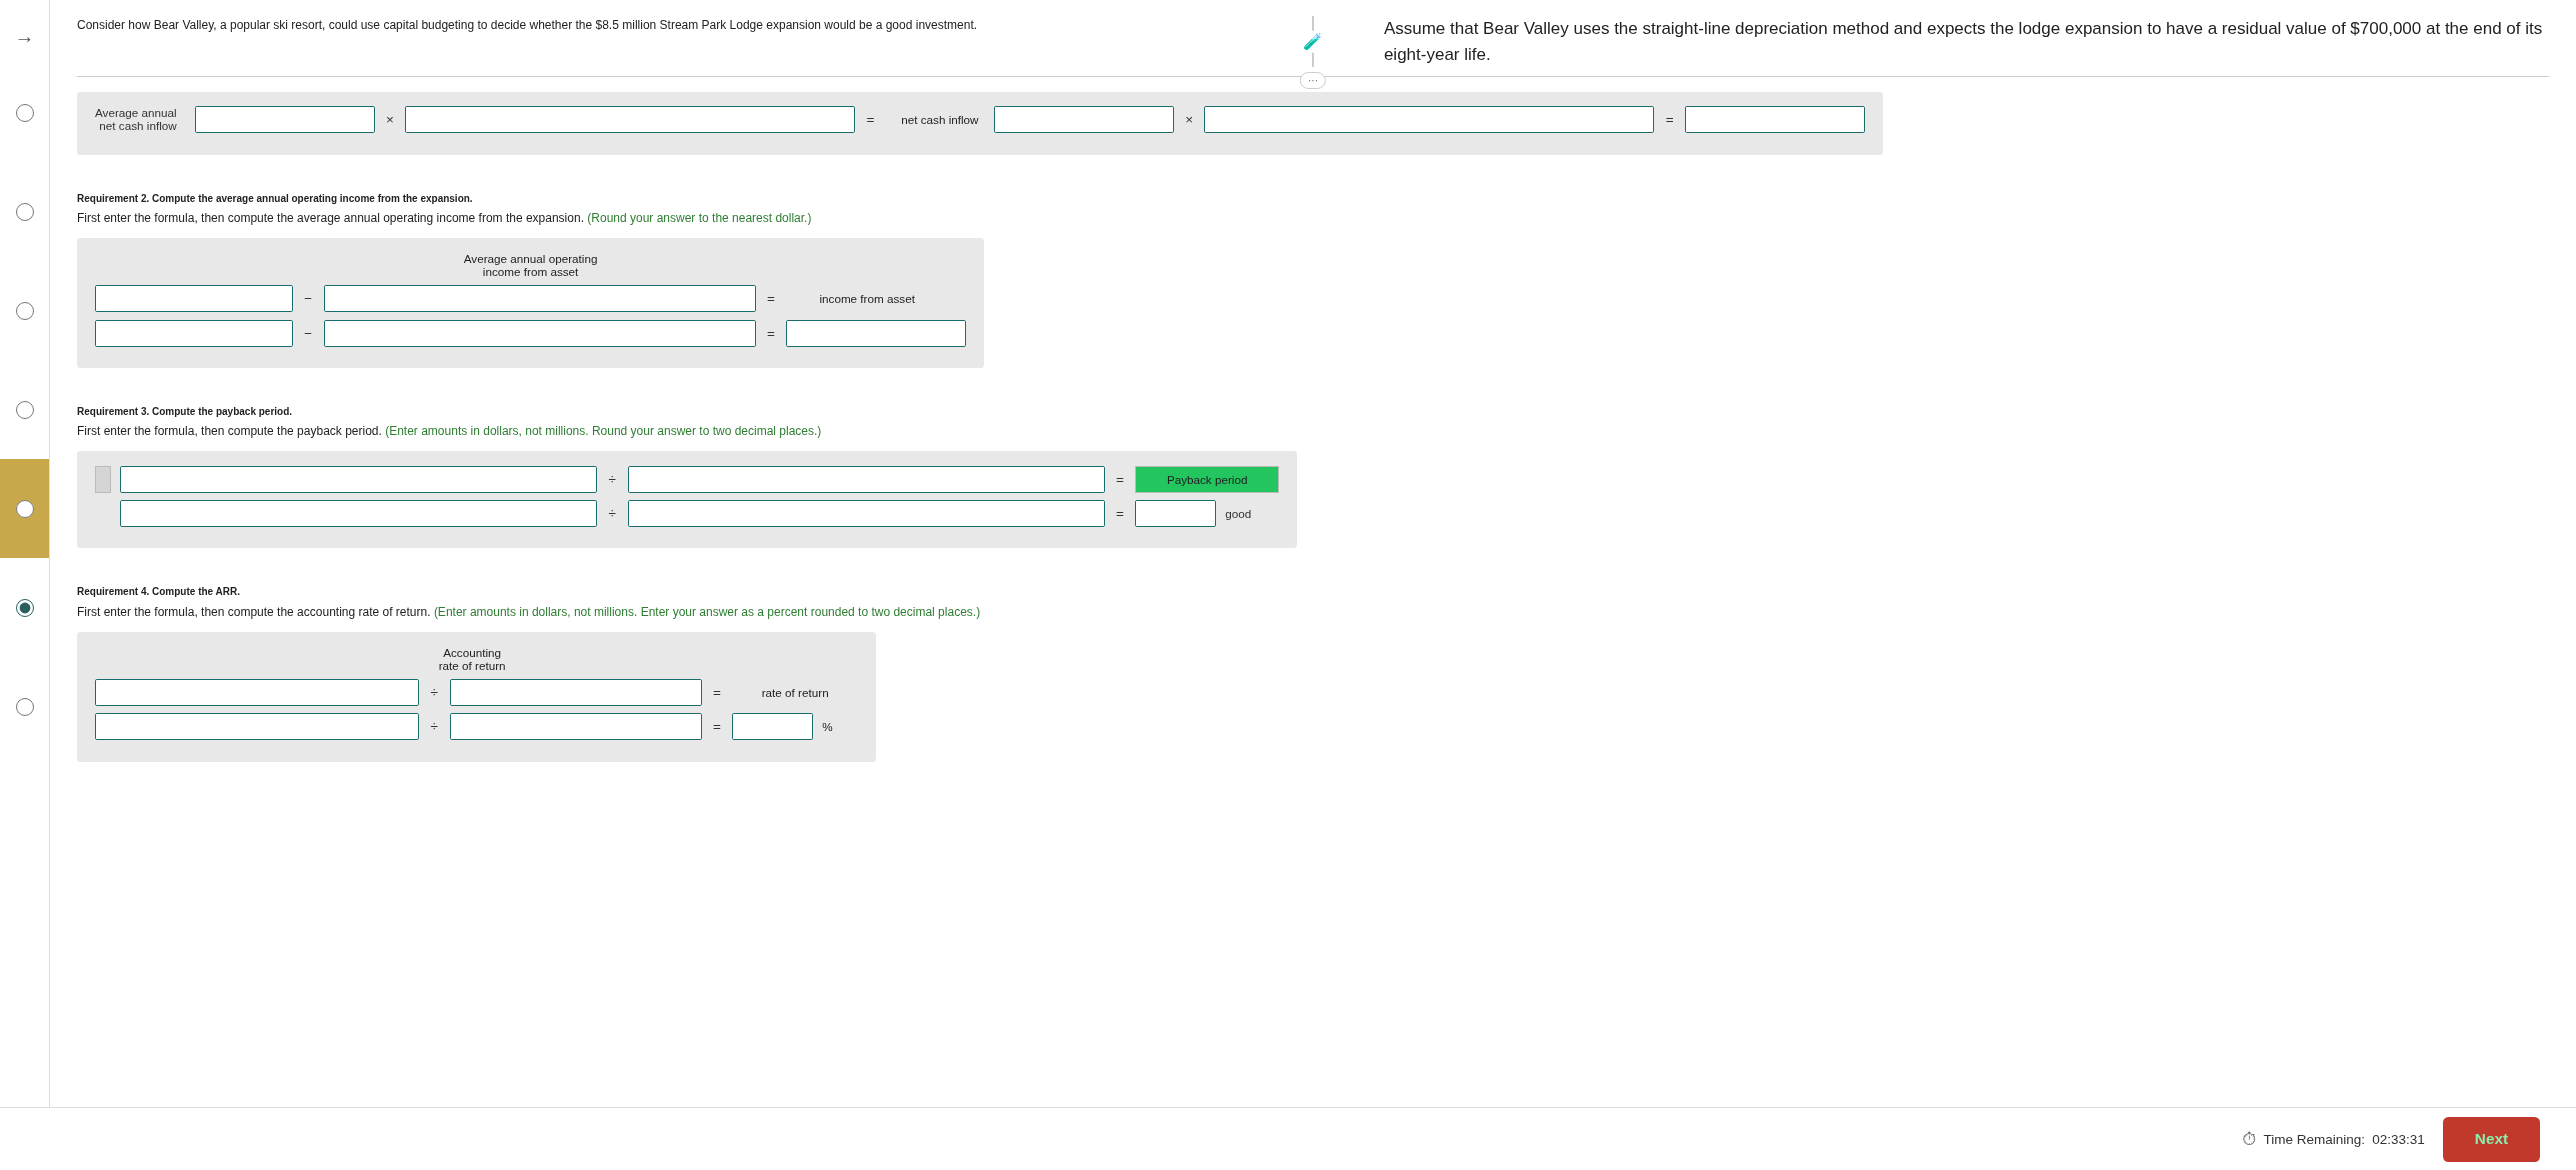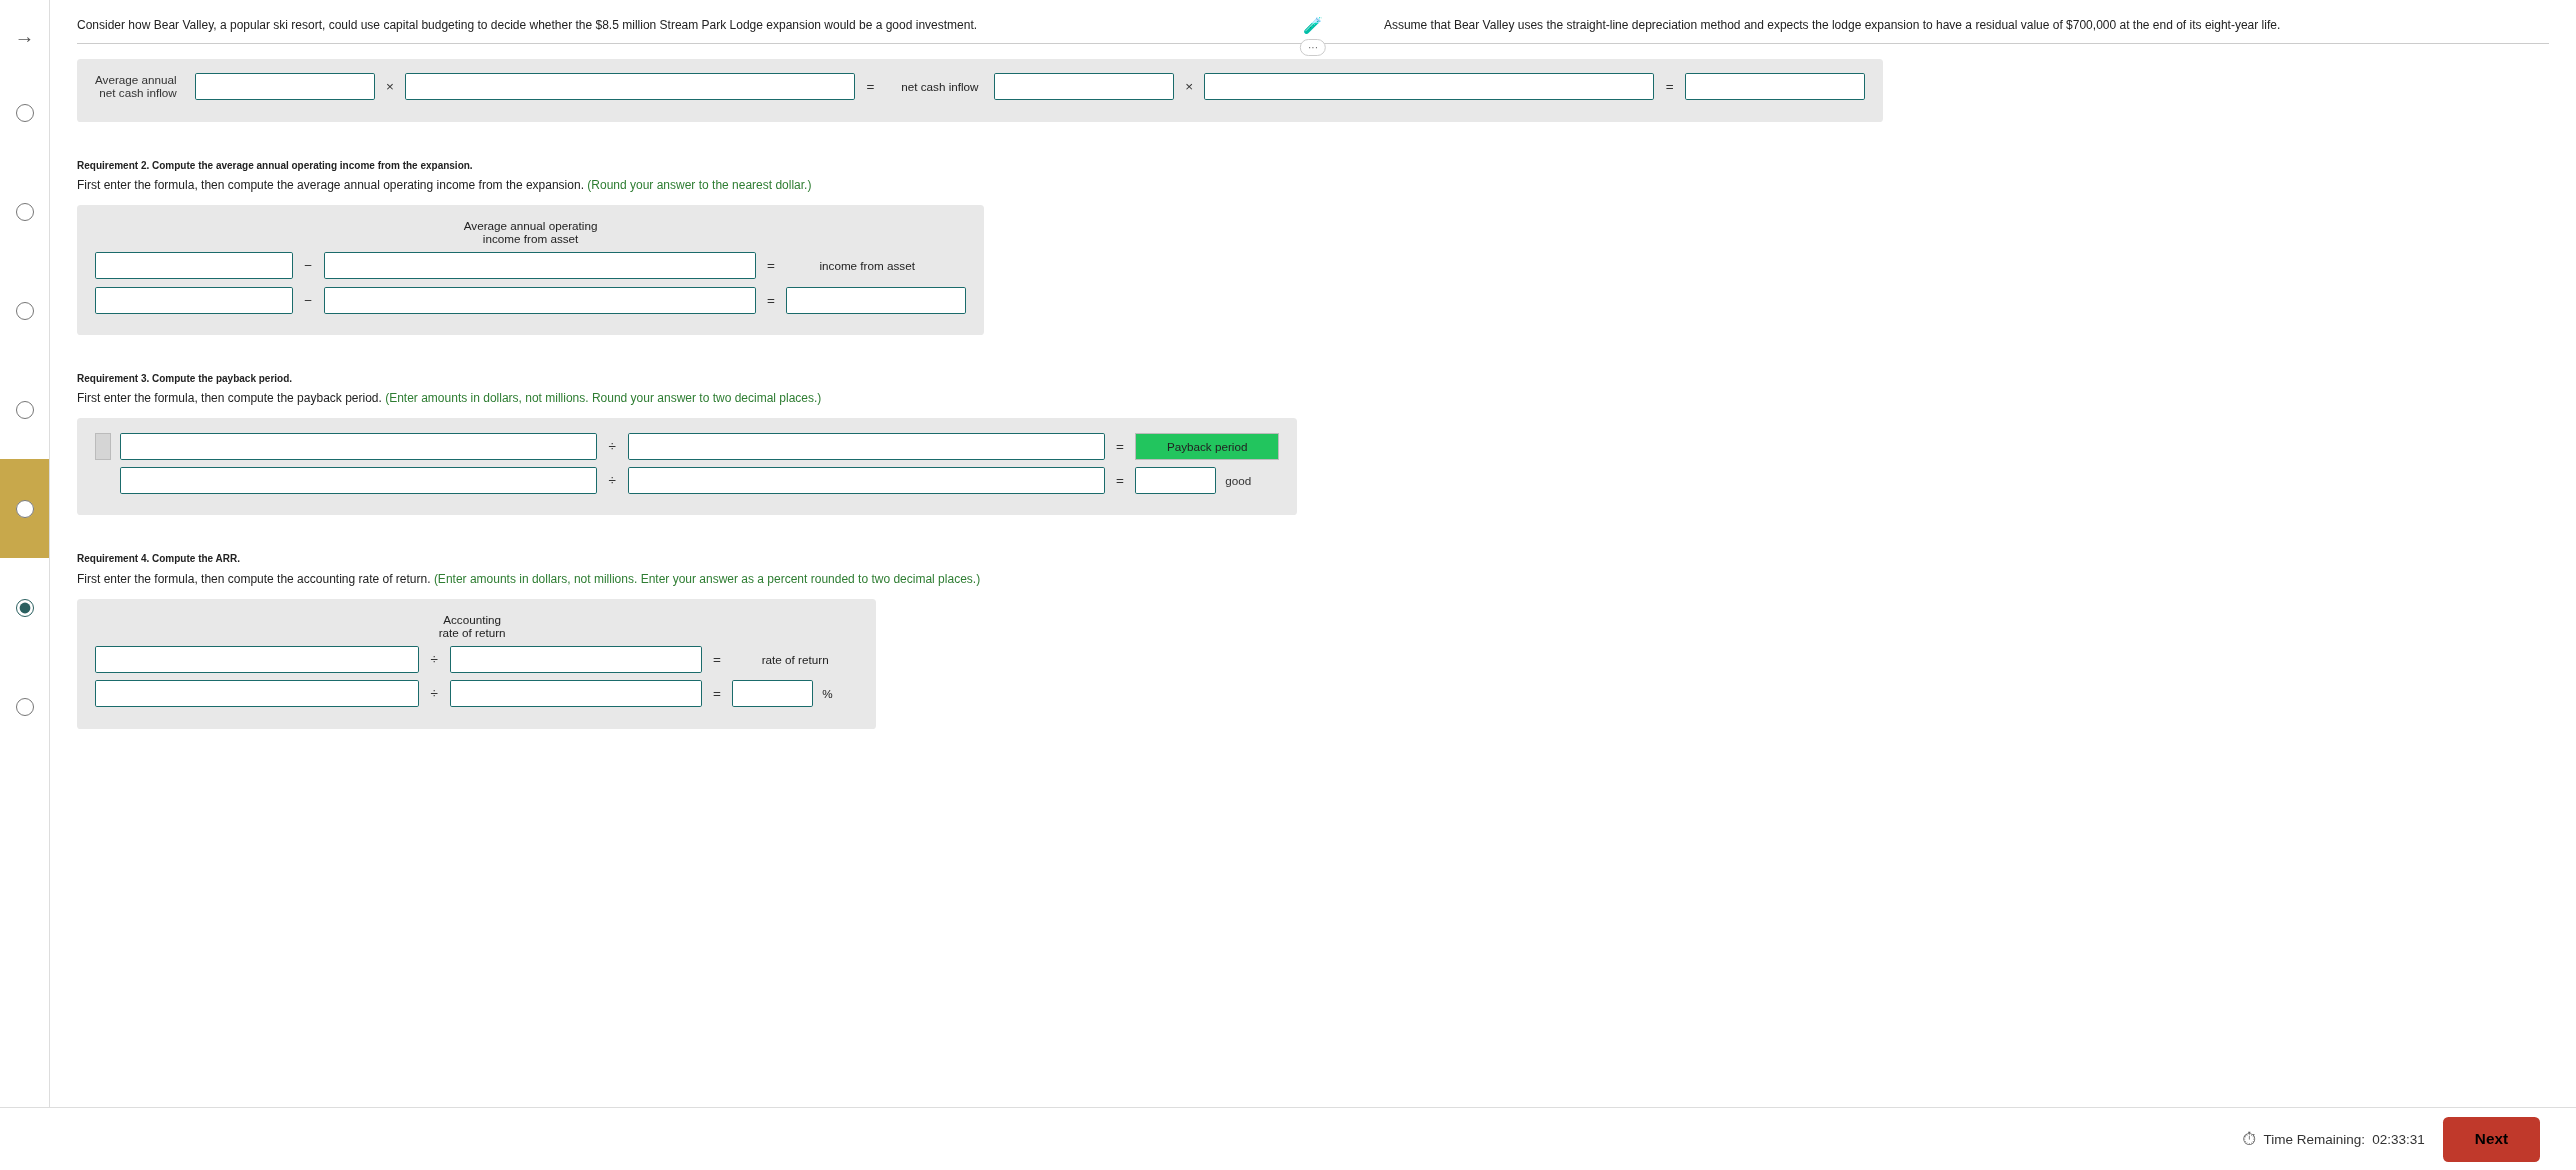--- a/index.html
+++ b/index.html
@@ -81,21 +81,21 @@
     .context-left {
       flex: 1;
       padding-right: 36px;
       font-size: 12px;
       line-height: 1.5;
     }
 
     .context-right {
       flex: 1;
       padding-left: 36px;
-      font-size: 12px;
+      font-size: 17px;
       line-height: 1.5;
     }
 
     .expand-dots {
       position: absolute;
       bottom: -12.6px;
       left: 50%;
       transform: translateX(-50%);
       background: #fff;
       border: 0.9px solid #ccc;
@@ -249,21 +249,21 @@
       color: #333;
     }
 
     .time-icon {
       font-size: 18px;
       color: #555;
     }
 
     .next-btn {
       background: #c0392b;
-      color: #000000;
+      color: #86efac;
       border: none;
       border-radius: 5.4px;
       padding: 9px 32px;
       font-size: 15.3px;
       font-weight: bold;
       cursor: pointer;
       height: 45px;
     }
 
     .small-grey-box {

